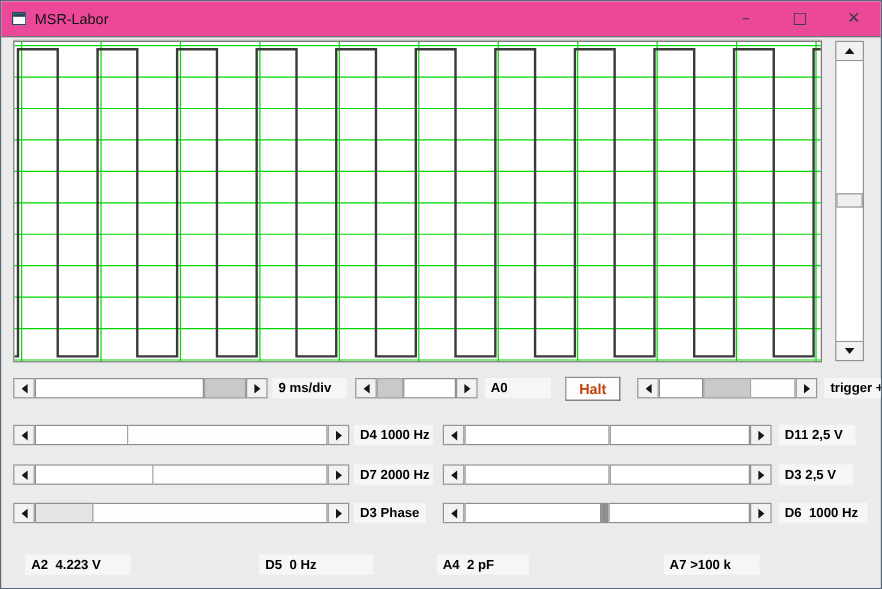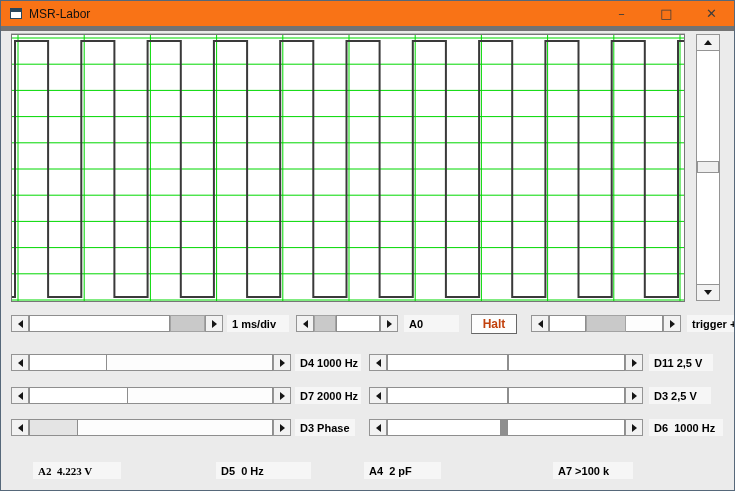--- a/index.html
+++ b/index.html
@@ -1,19 +1,19 @@
 <!DOCTYPE html>
 <html><head>
 <meta charset="utf-8">
 <style>
   html,body{margin:0;padding:0;background:#d7d7d7;}
   .window{position:relative;width:733px;height:489px;border:1px solid #56687a;background:#ebebeb;
           font-family:"Liberation Sans",sans-serif;overflow:hidden;}
-  .titlebar{position:absolute;left:0;top:0;width:100%;height:30px;background:#f97316;
-            border-bottom:5px solid #737373;display:flex;align-items:center;box-sizing:border-box;}
+  .titlebar{position:absolute;left:0;top:0;width:100%;height:30px;background:#ec4899;
+            border-bottom:1px solid #737373;display:flex;align-items:center;box-sizing:border-box;}
   .appicon{width:12px;height:11px;margin-left:9px;border:1px solid #28465c;box-sizing:border-box;
            position:relative;background:#fff;}
   .appicon:before{content:"";position:absolute;left:0;top:0;width:100%;height:3px;background:#28465c;}
   .title{font-size:12px;color:#111;margin-left:7px;}
   .capbtns{margin-left:auto;display:flex;height:100%;}
   .capbtn{width:45px;height:100%;display:flex;align-items:center;justify-content:center;
           font-size:13px;color:#3c3c3c;font-family:"DejaVu Sans",sans-serif;}
   .plot{position:absolute;left:10px;top:33px;width:674px;height:268px;background:#ffffff;
         border:1px solid #767676;box-sizing:border-box;box-shadow:0 -1px 0 #bdbdbd;}
   .plot svg{display:block;}
@@ -102,21 +102,21 @@
   <div class="hsb" style="left:10px;top:314px;">
     <div class="sbtn">
         <span class="tl"></span>
       </div>
     <div class="seg wb" style="width:141px;"></div>
     <div class="seg flat" style="width:35px;"></div>
     <div class="sbtn">
         <span class="tr"></span>
       </div>
   </div>
-  <div class="lbl" style="left:226px;top:314px;width:62px;">1 ms/div</div>
+  <div class="lbl" style="left:226px;top:314px;width:62px;">9 ms/div</div>
 
   <div class="hsb" style="left:295px;top:314px;">
     <div class="sbtn">
         <span class="tl"></span>
       </div>
     <div class="seg flat" style="width:22px;"></div>
     <div class="seg wb" style="width:44px;"></div>
     <div class="sbtn">
         <span class="tr"></span>
       </div>
@@ -204,18 +204,18 @@
       </div>
     <div class="seg wb" style="width:114px;"></div>
     <div class="seg dark" style="width:6px;"></div>
     <div class="seg wb" style="width:118px;"></div>
     <div class="sbtn">
         <span class="tr"></span>
       </div>
   </div>
   <div class="lbl" style="left:648px;top:418px;width:74px;">D6  1000 Hz</div>
 
-  <div class="lbl" style="left:32px;top:461px;width:88px;font-family:Liberation Serif, serif;">A2  4.223 V</div>
+  <div class="lbl" style="left:20px;top:461px;width:88px;">A2  4.223 V</div>
   <div class="lbl" style="left:215px;top:461px;width:95px;">D5  0 Hz</div>
   <div class="lbl" style="left:363px;top:461px;width:77px;">A4  2 pF</div>
   <div class="lbl" style="left:552px;top:461px;width:80px;">A7 &gt;100 k</div>
 
 </div>
 
 </body></html>

